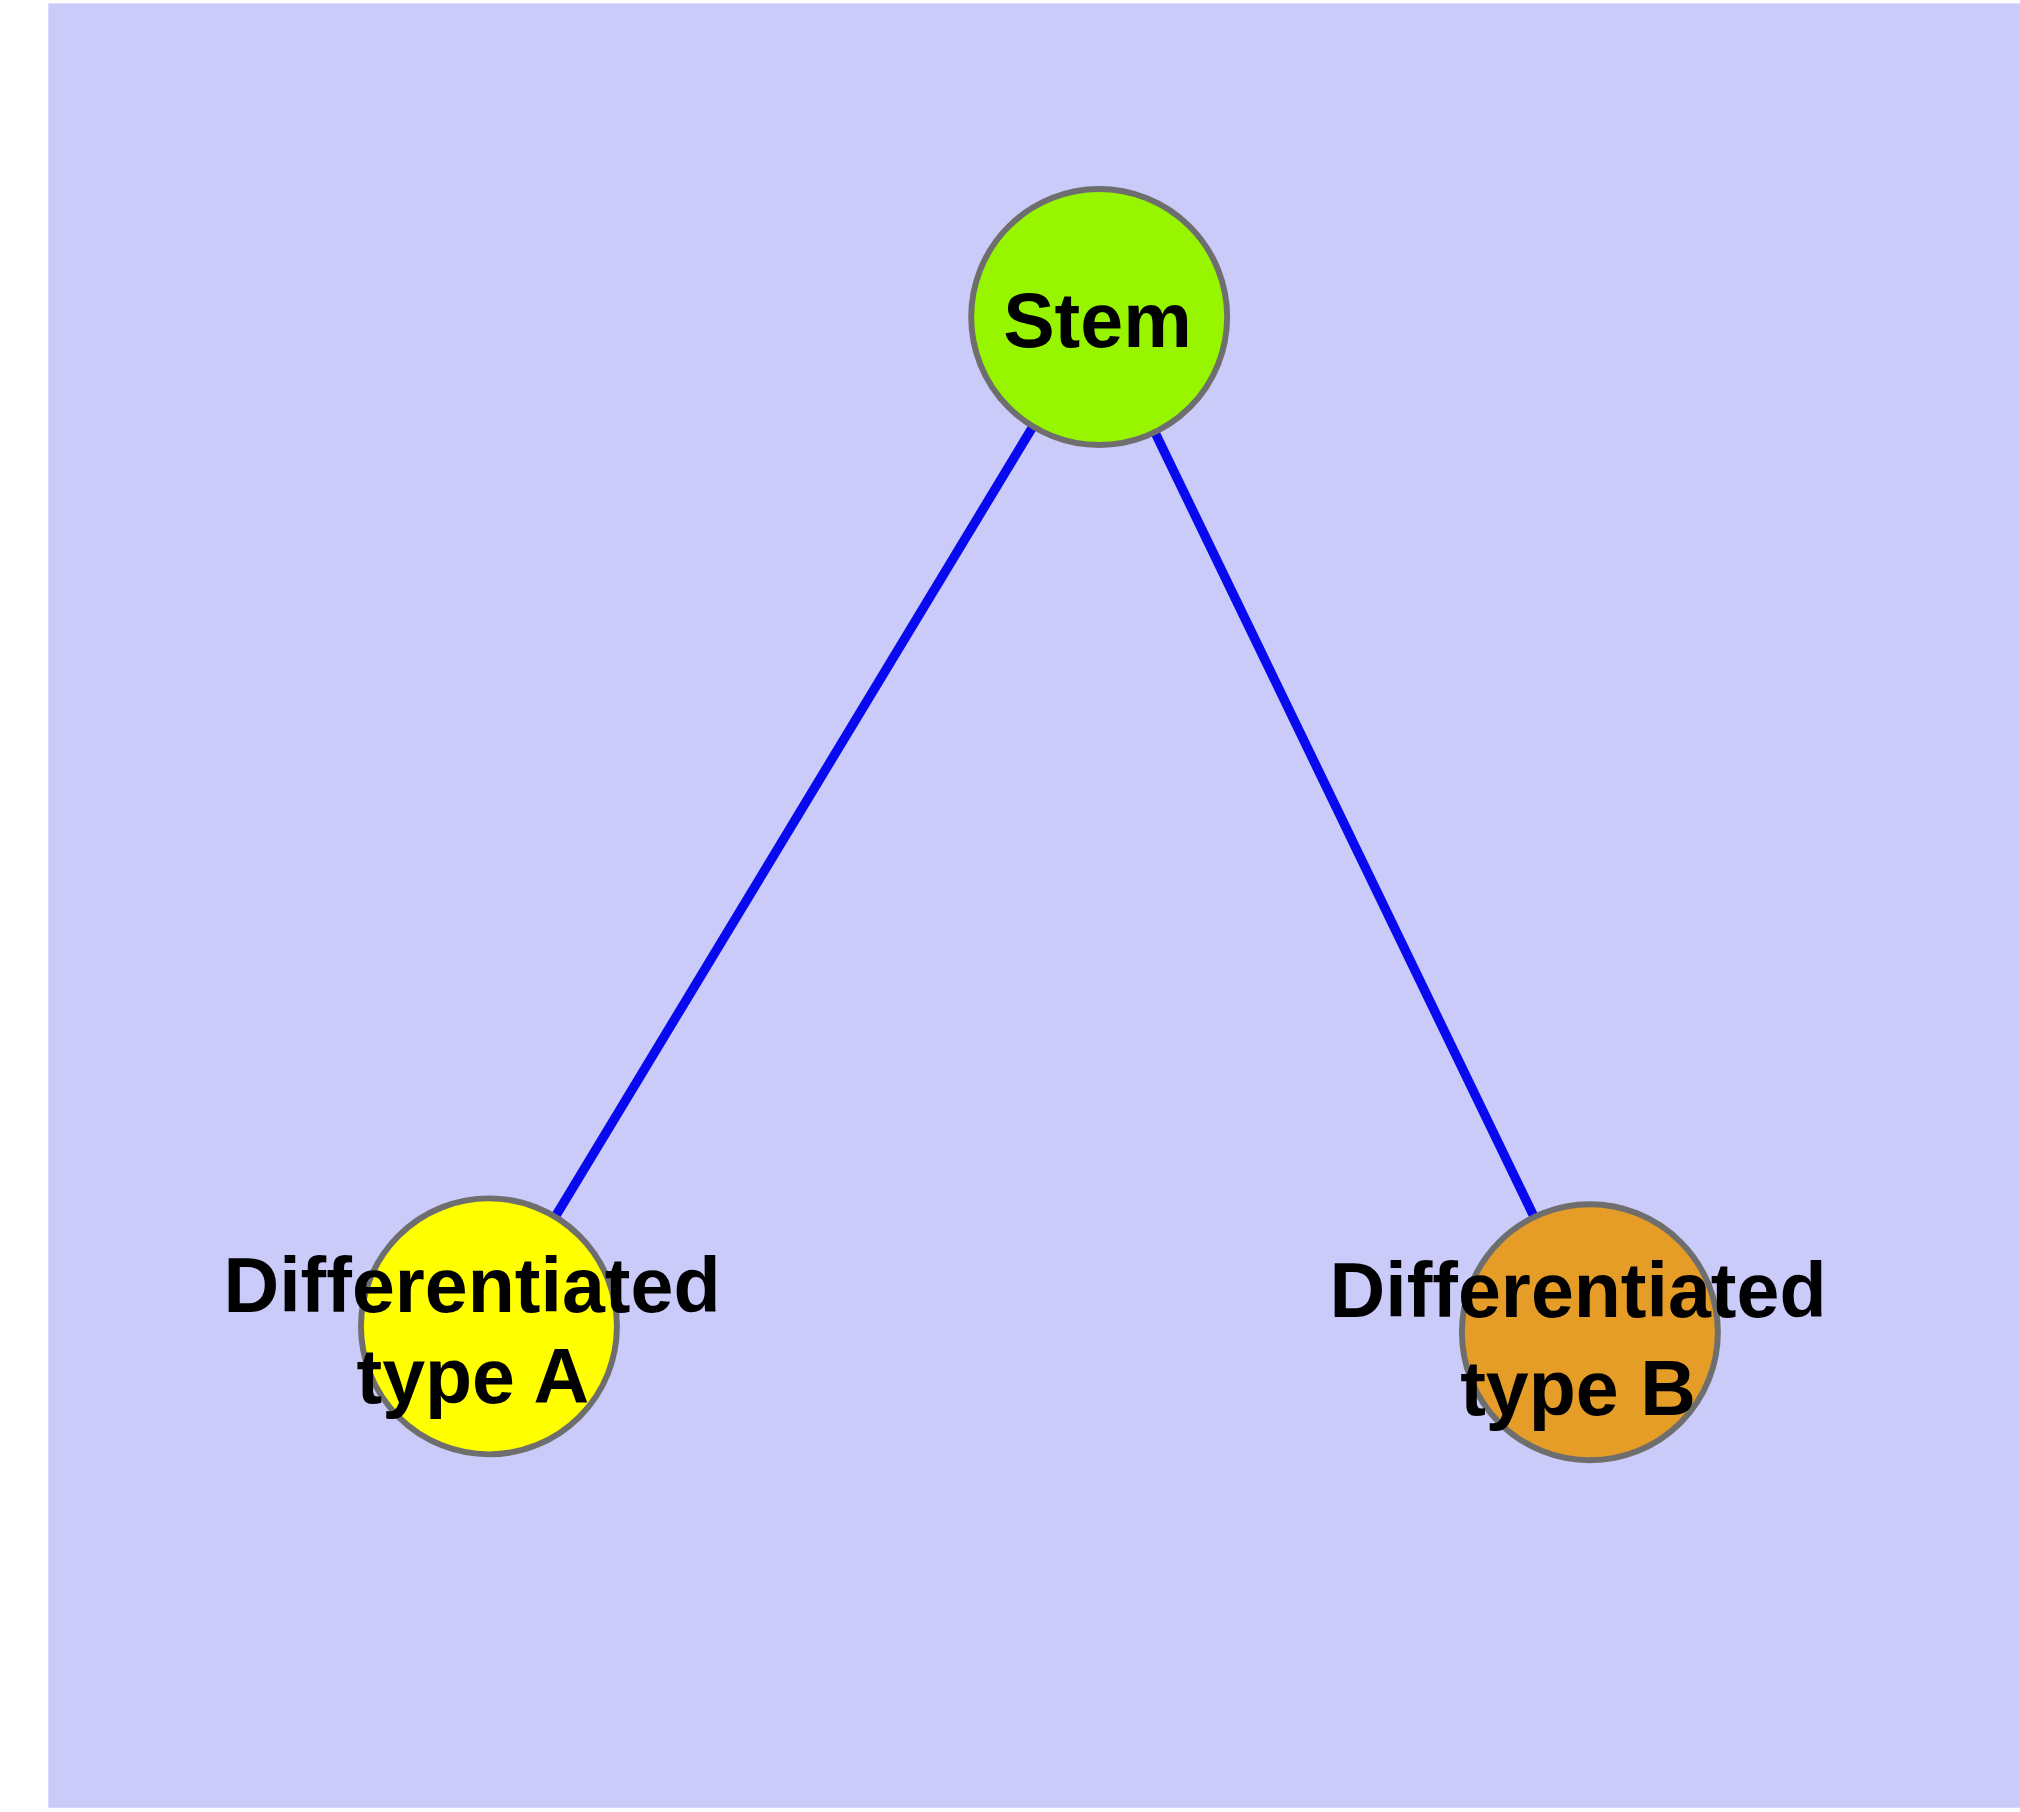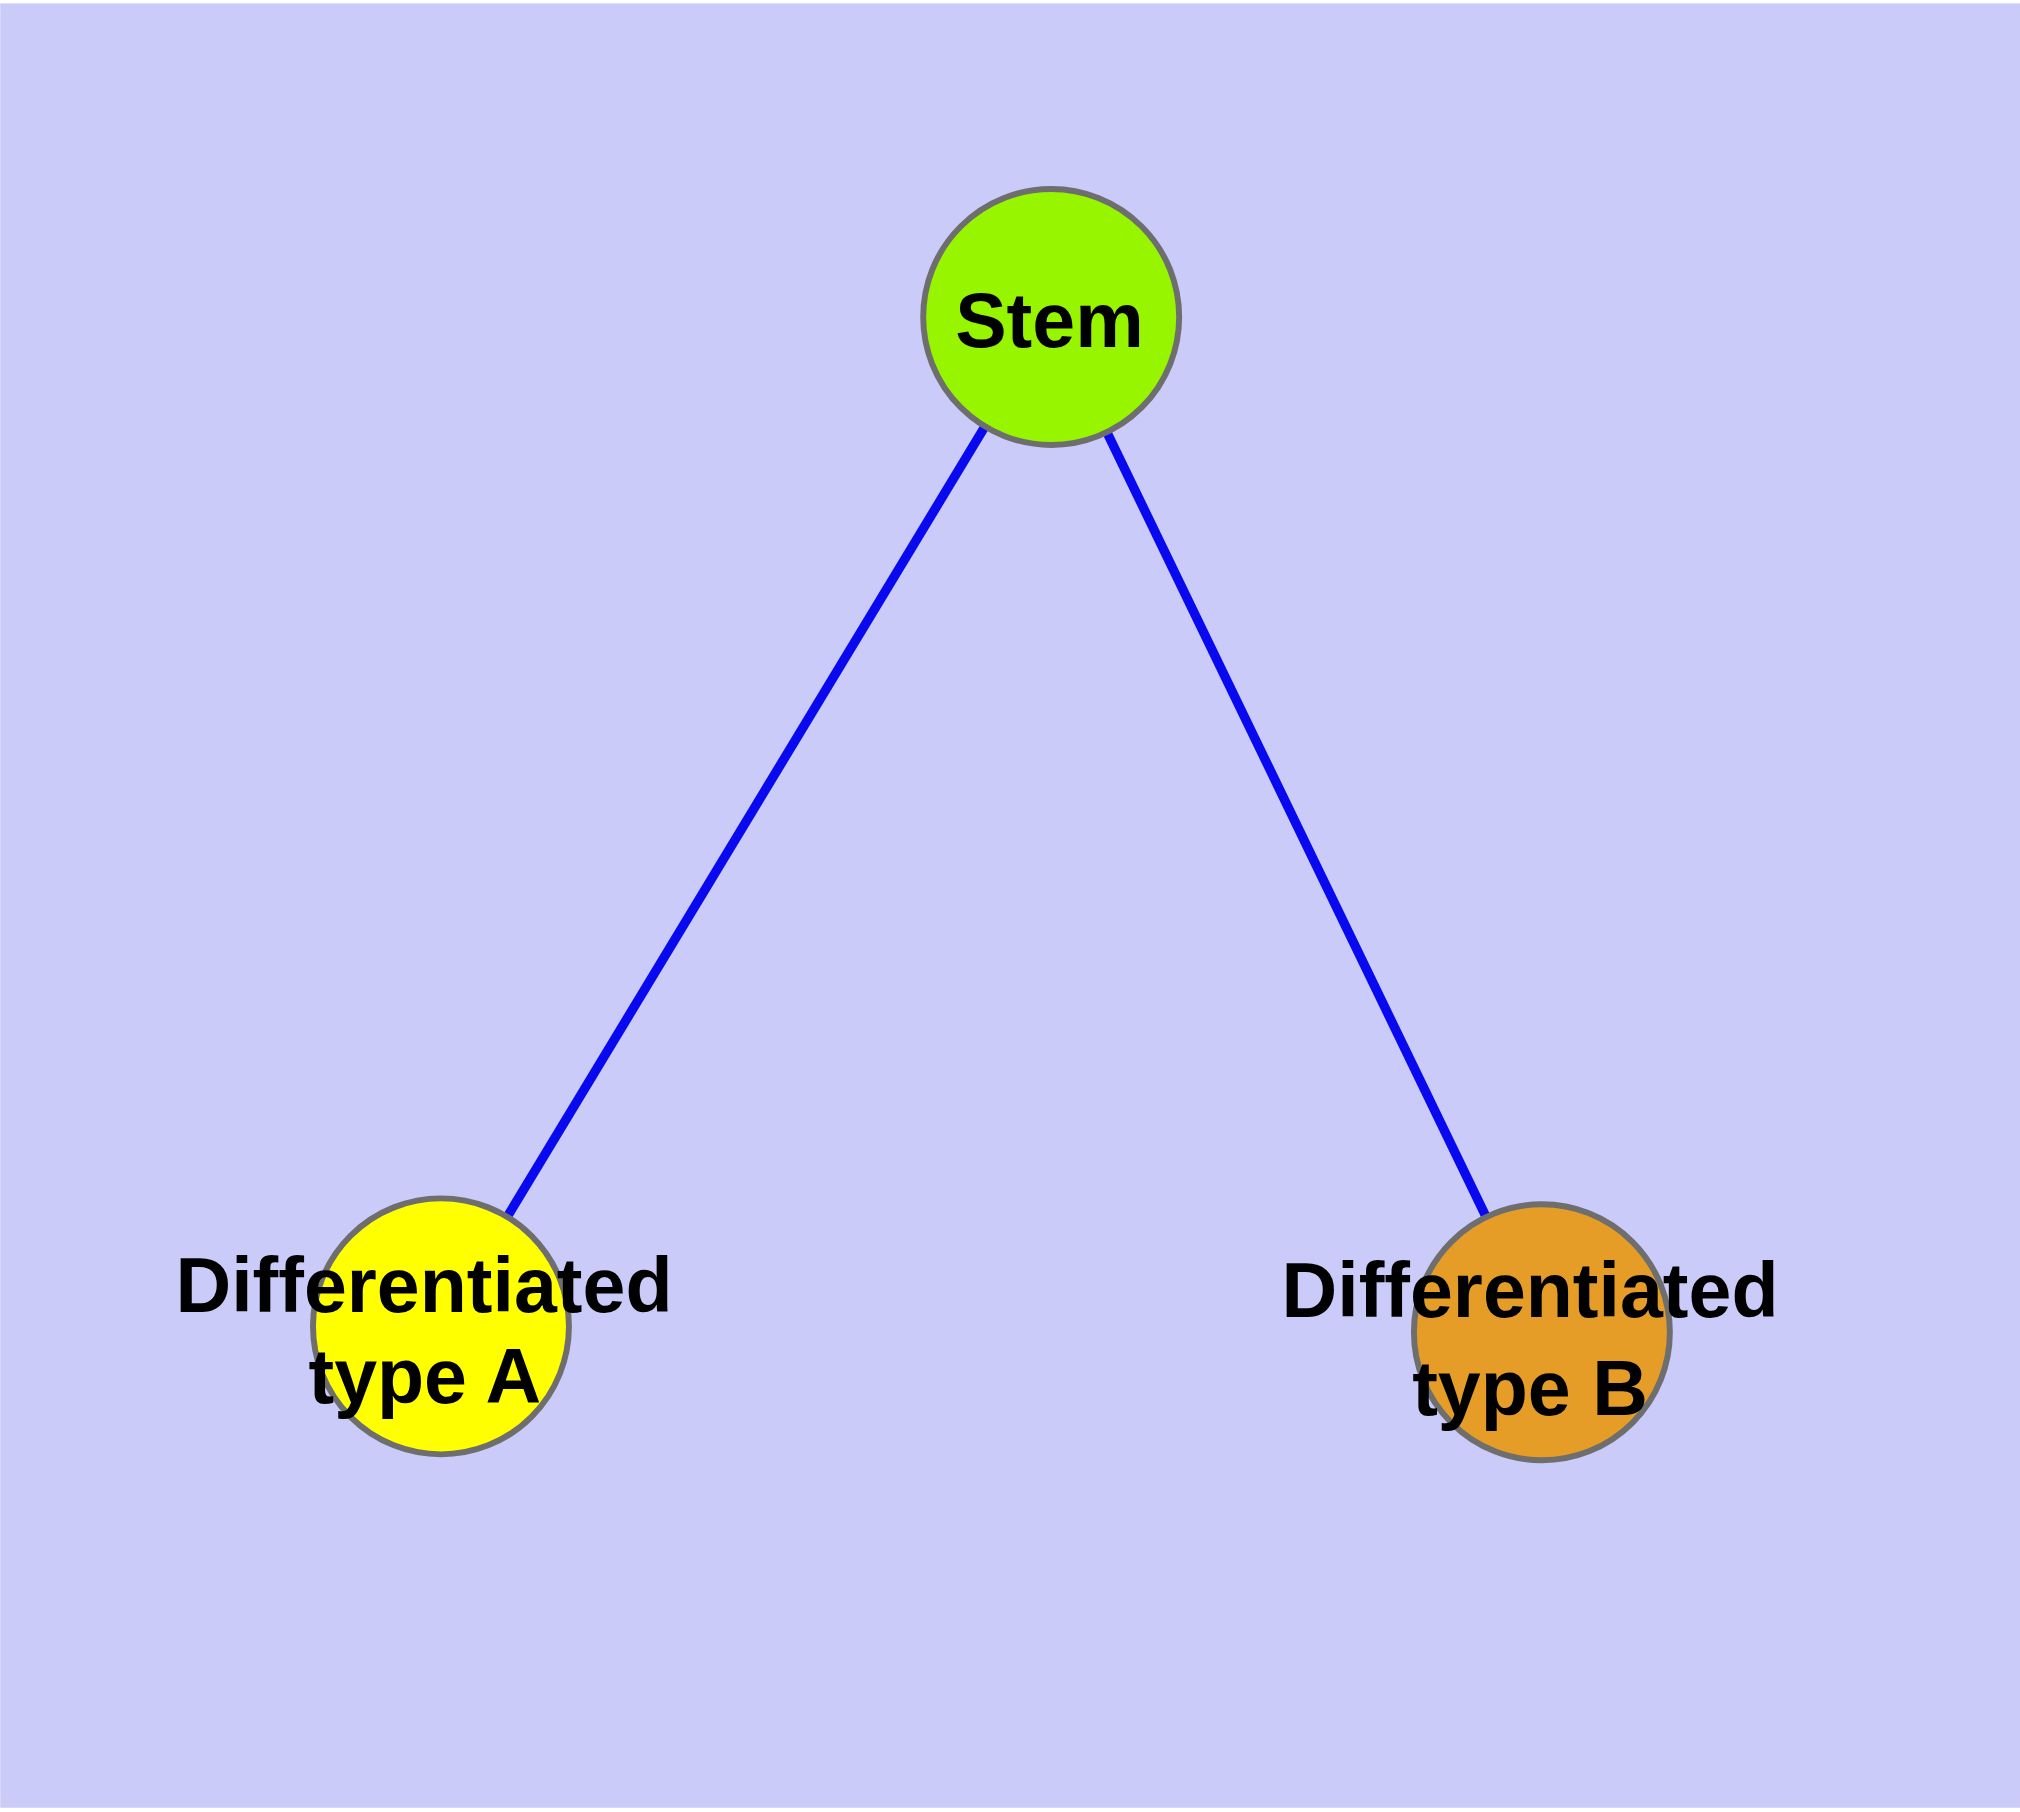--- a/index.html
+++ b/index.html
@@ -7,20 +7,21 @@
     padding: 0;
     background: #FFFFFF;
     width: 2021px;
     height: 1812px;
     overflow: hidden;
   }
   .diagram-wrap {
     position: relative;
     width: 1650px;
     height: 1812px;
+    padding-left: 48px;
   }
   svg {
     display: block;
   }
   .node-label-text {
     font-family: "Liberation Sans", sans-serif;
     font-weight: bold;
     font-size: 91px;
     fill: #000000;
     text-anchor: middle;

